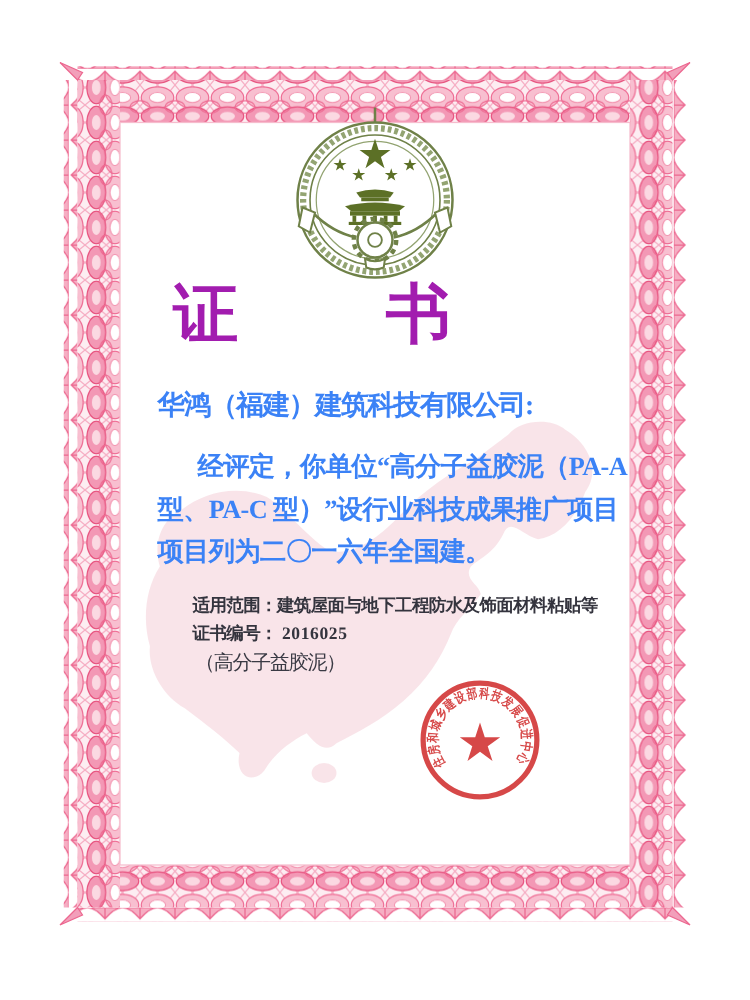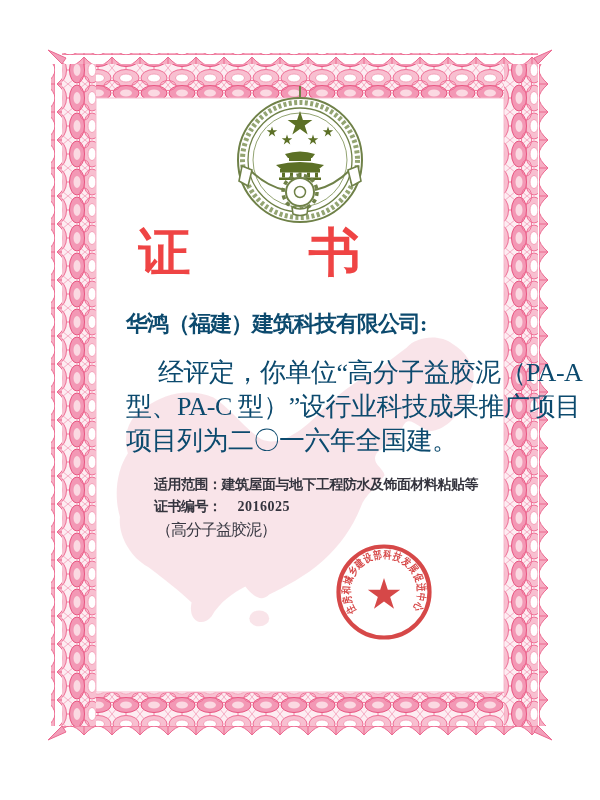--- a/index.html
+++ b/index.html
@@ -9,33 +9,33 @@
   }
   .abs{position:absolute;}
   
   #map-wm{left:112px;top:333px;width:398px;height:335px;z-index:1;}
   
   #lace-frame{left:0;top:0;width:600px;height:800px;z-index:2;}
   
   #emblem{left:228px;top:84px;width:144px;height:150px;z-index:3;}
   
   #title{left:0;top:224px;width:499px;text-align:center;z-index:4;
-         color:#ef4444;font-size:52px;font-weight:bold;line-height:58px;}
+         color:#a21caf;font-size:52px;font-weight:bold;line-height:58px;}
   #title .tchar{display:inline-block;}
   #title .tchar+.tchar{margin-left:118px;}
   
-  .cn{color:#0c4a6e;z-index:4;}
+  .cn{color:#3b82f6;z-index:4;}
   #recipient{left:126px;top:309px;font-size:22px;font-weight:bold;letter-spacing:-1px;}
-  #paragraph{left:126px;top:356px;width:356px;font-size:26px;font-weight:400;
+  #paragraph{left:126px;top:356px;width:356px;font-size:21px;font-weight:700;
              line-height:34px;letter-spacing:-0.5px;}
   #paragraph .bline{white-space:nowrap;}
   #paragraph .bline.indent{text-indent:32px;}
   #scope-line{left:154px;top:476px;font-size:14px;font-weight:bold;letter-spacing:-0.5px;white-space:nowrap;color:#34343e;}
   #number-line{left:154px;top:498px;font-size:14px;font-weight:bold;letter-spacing:-0.5px;color:#34343e;}
-  #number-line .num{margin-left:16px;letter-spacing:0.5px;}
+  #number-line .num{margin-left:4px;letter-spacing:0.5px;}
   #validity{left:156px;top:520px;font-size:16px;font-weight:500;letter-spacing:-1px;color:#3a3a44;}
   #issue-date{left:308px;top:598px;font-size:16px;letter-spacing:-1.5px;color:#4a4a52;z-index:4;white-space:nowrap;}
   
   #seal{left:325px;top:533px;width:118px;height:118px;z-index:5;opacity:0.87;}
 </style>
 </head>
 <body>
 
 <div id="certificate">
 

